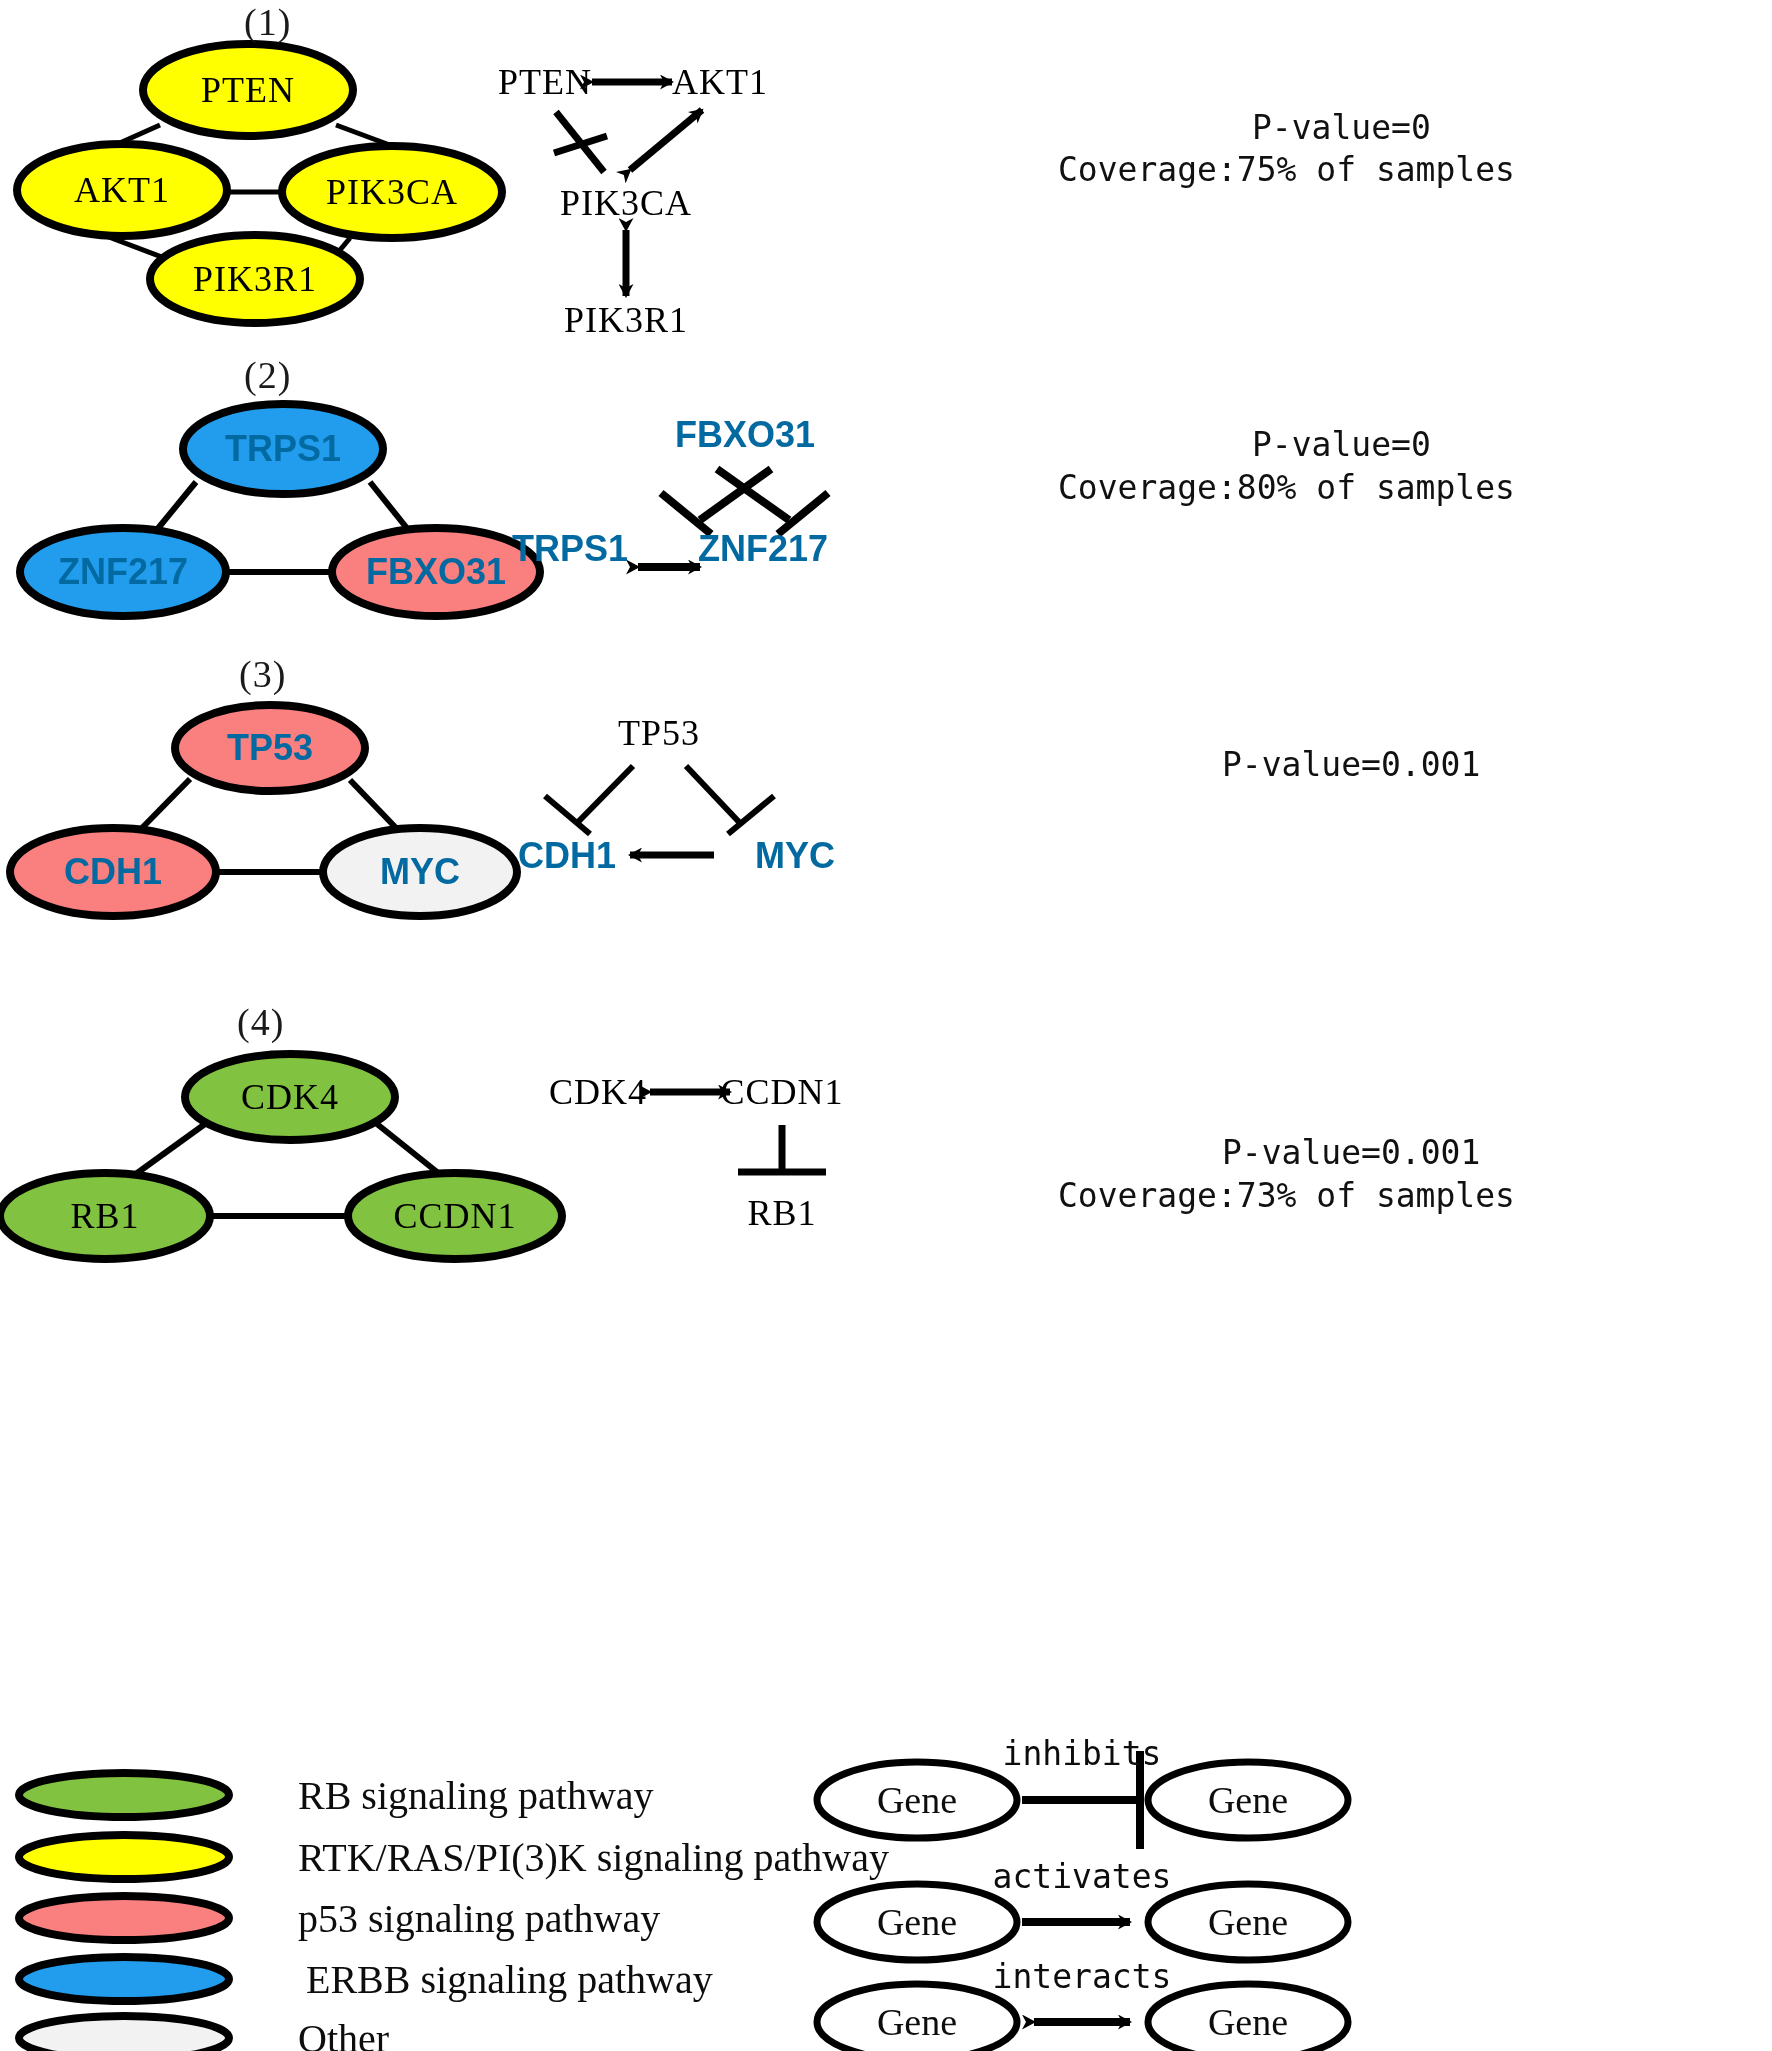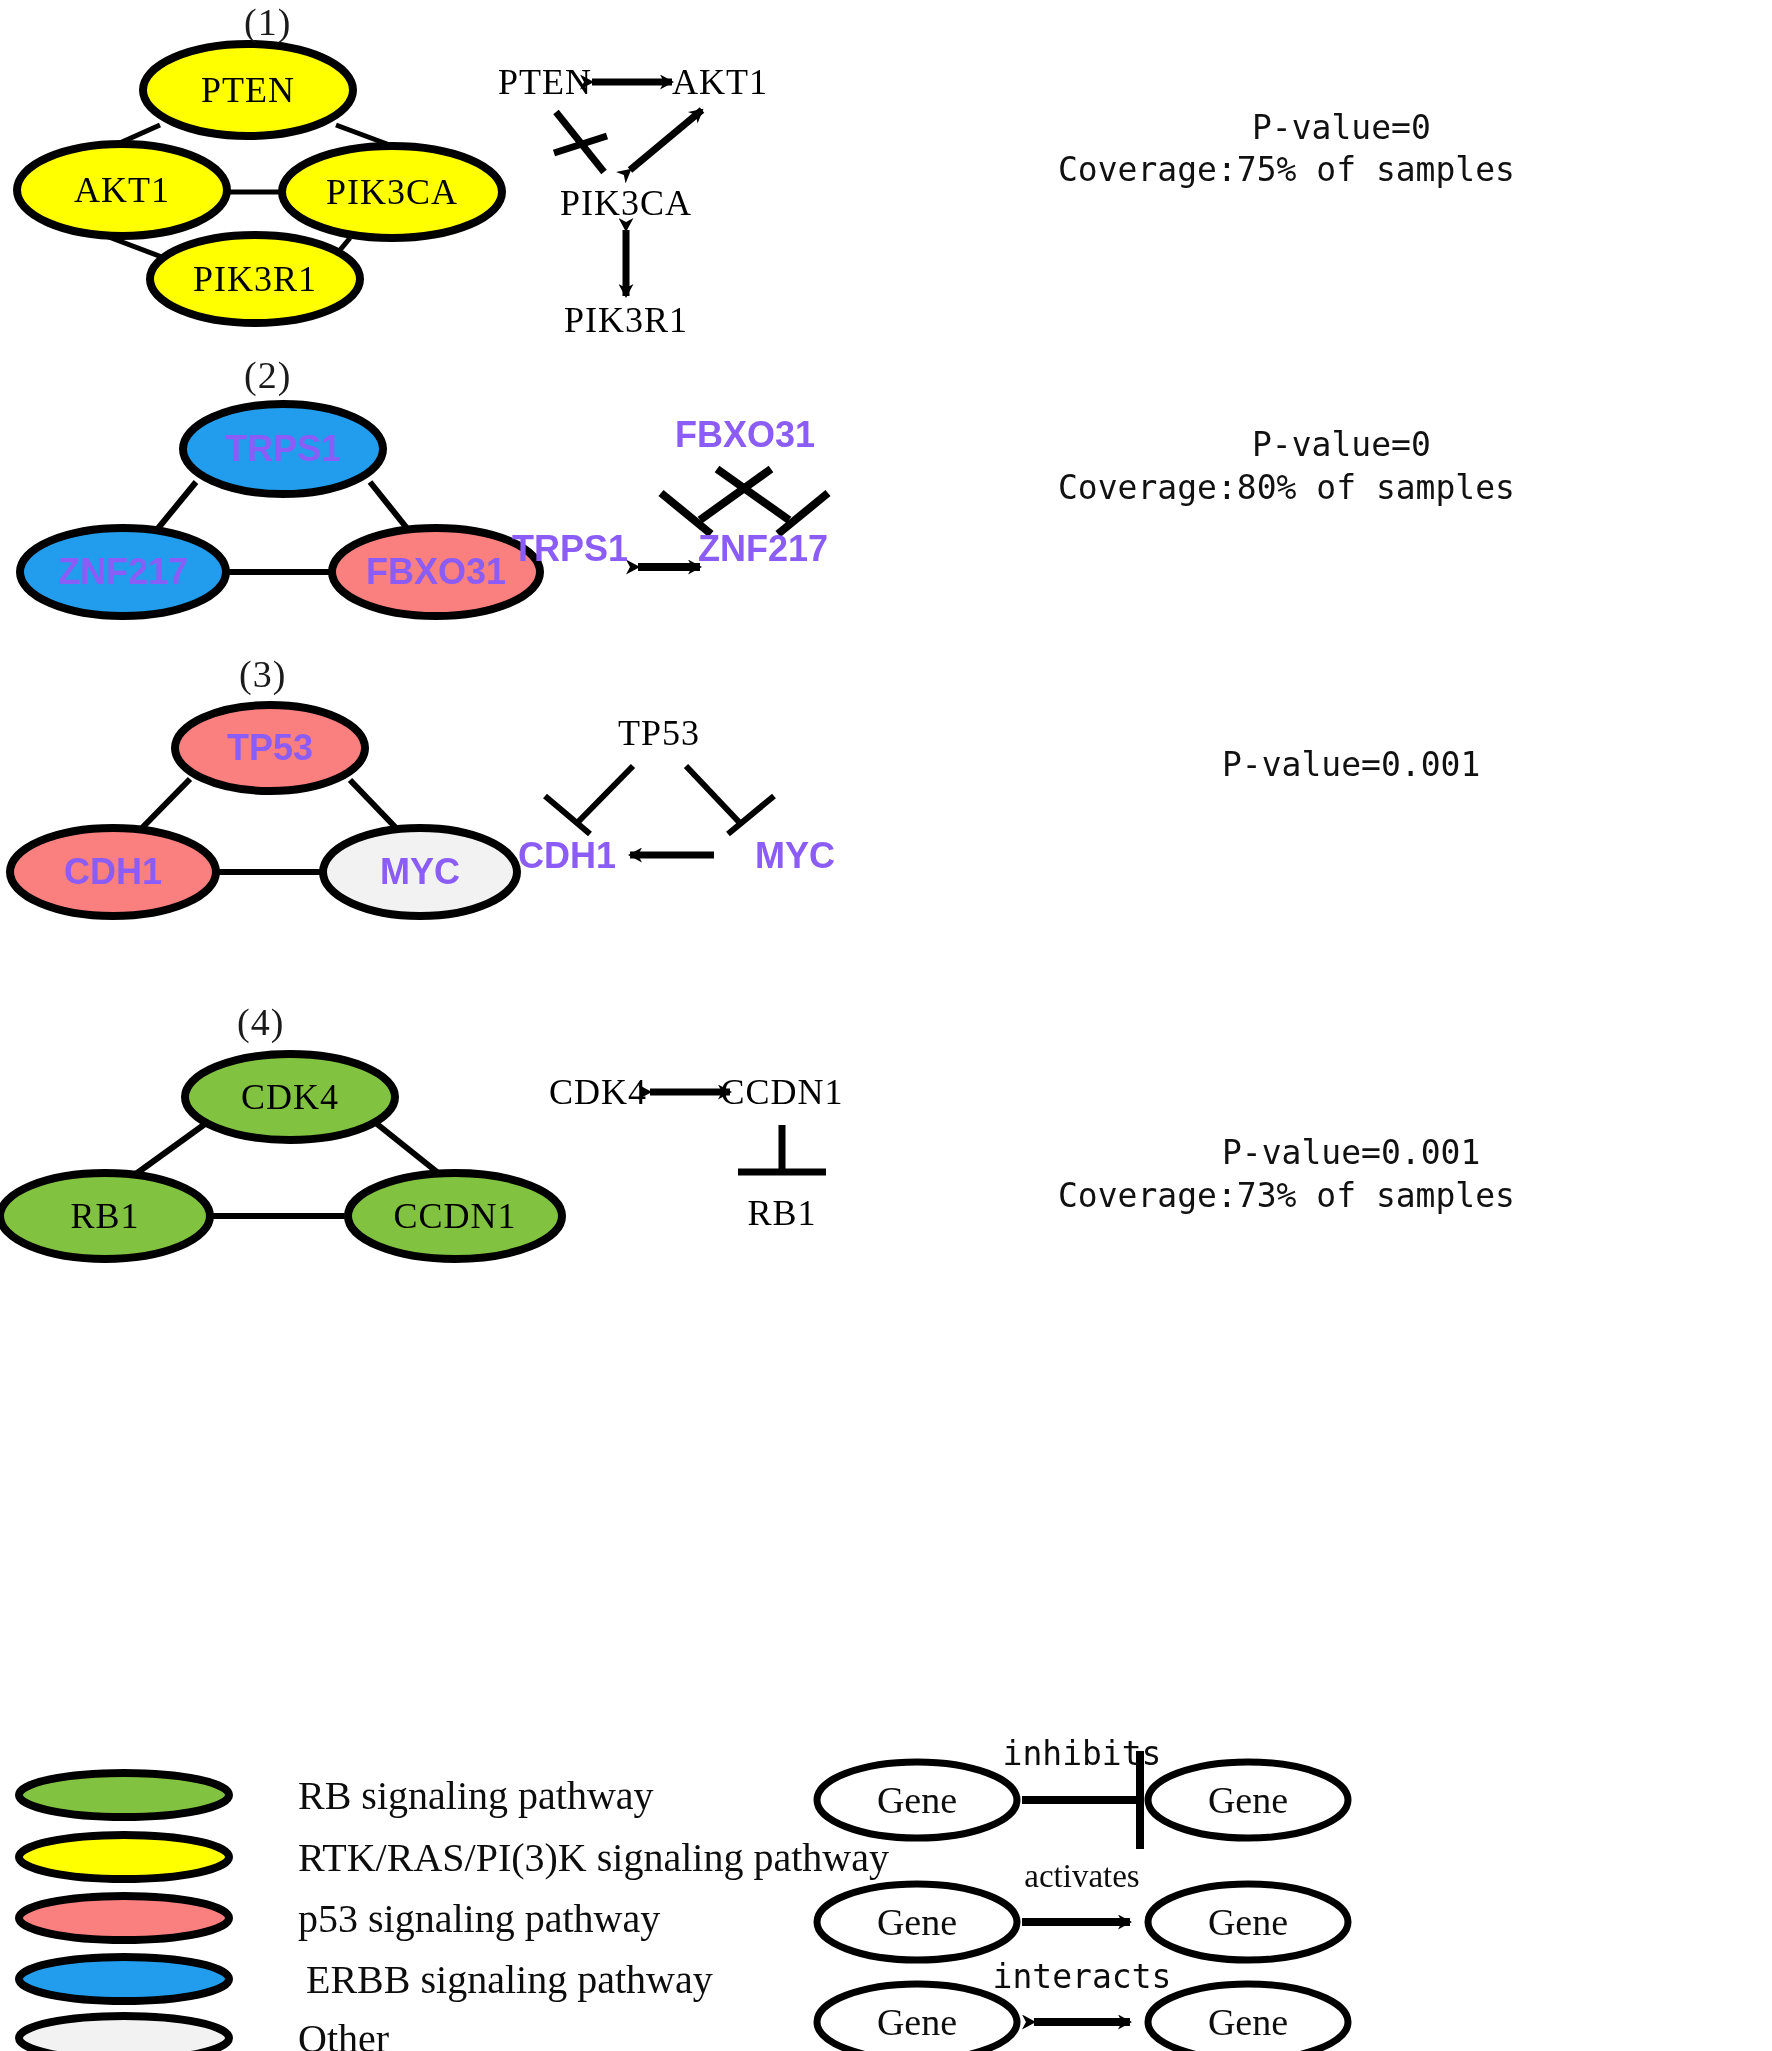--- a/index.html
+++ b/index.html
@@ -7,21 +7,21 @@
        font-family:"Liberation Serif",serif;color:#000;}
   .stage{position:absolute;left:0;top:0;width:1772px;height:2051px;}
   svg.layer{position:absolute;left:0;top:0;width:1772px;height:2051px;overflow:visible;}
   .panel-num{position:absolute;font-family:"Liberation Serif",serif;font-size:38px;
              color:#1a1a1a;letter-spacing:1px;white-space:nowrap;}
   .stat{position:absolute;font-family:"DejaVu Sans Mono",monospace;font-size:33px;
         color:#111;white-space:nowrap;letter-spacing:0px;}
   .nodelabel{position:absolute;white-space:nowrap;transform:translate(-50%,-50%);
              text-align:center;pointer-events:none;}
   .serifname{font-family:"Liberation Serif",serif;font-size:36px;color:#000;letter-spacing:1px;}
-  .sansname{font-family:"Liberation Sans",sans-serif;font-weight:bold;font-size:36px;color:#8b5cf6;}
+  .sansname{font-family:"Liberation Sans",sans-serif;font-weight:bold;font-size:36px;color:#0369a1;}
   .dtext{position:absolute;white-space:nowrap;transform:translate(-50%,-50%);}
   .legend-label{position:absolute;font-family:"Liberation Serif",serif;font-size:40px;
                 color:#0d0d0d;white-space:nowrap;transform:translate(0,-50%);}
   .edge-word{position:absolute;font-family:"DejaVu Sans Mono",monospace;font-size:33px;
              color:#0d0d0d;white-space:nowrap;transform:translate(-50%,-50%);}
   .genetext{position:absolute;font-family:"Liberation Serif",serif;font-size:38px;
             color:#0d0d0d;white-space:nowrap;transform:translate(-50%,-50%);}
 </style>
 </head>
 <body>
@@ -194,21 +194,21 @@
   <div class="stat" style="left:1222px;top:1133px;">P-value=0.001</div>
   <div class="stat" style="left:1058px;top:1176px;">Coverage:73% of samples</div>
 
   <div class="legend-label" style="left:298px;top:1795px;text-align:right;">RB signaling pathway</div>
   <div class="legend-label" style="left:298px;top:1857px;">RTK/RAS/PI(3)K signaling pathway</div>
   <div class="legend-label" style="left:298px;top:1918px;">p53 signaling pathway</div>
   <div class="legend-label" style="left:298px;top:1979px;margin-left:8px;">ERBB signaling pathway</div>
   <div class="legend-label" style="left:298px;top:2038px;">Other</div>
 
   <div class="edge-word" style="left:1082px;top:1753px;">inhibits</div>
-  <div class="edge-word" style="left:1082px;top:1876px;font-family:Liberation Serif, serif;">activates</div>
+  <div class="edge-word" style="left:1082px;top:1876px;">activates</div>
   <div class="edge-word" style="left:1082px;top:1976px;">interacts</div>
 
   <div class="genetext" style="left:917px;top:1800px;">Gene</div>
   <div class="genetext" style="left:1248px;top:1800px;">Gene</div>
   <div class="genetext" style="left:917px;top:1922px;">Gene</div>
   <div class="genetext" style="left:1248px;top:1922px;">Gene</div>
   <div class="genetext" style="left:917px;top:2022px;">Gene</div>
   <div class="genetext" style="left:1248px;top:2022px;">Gene</div>
 
 </div>

